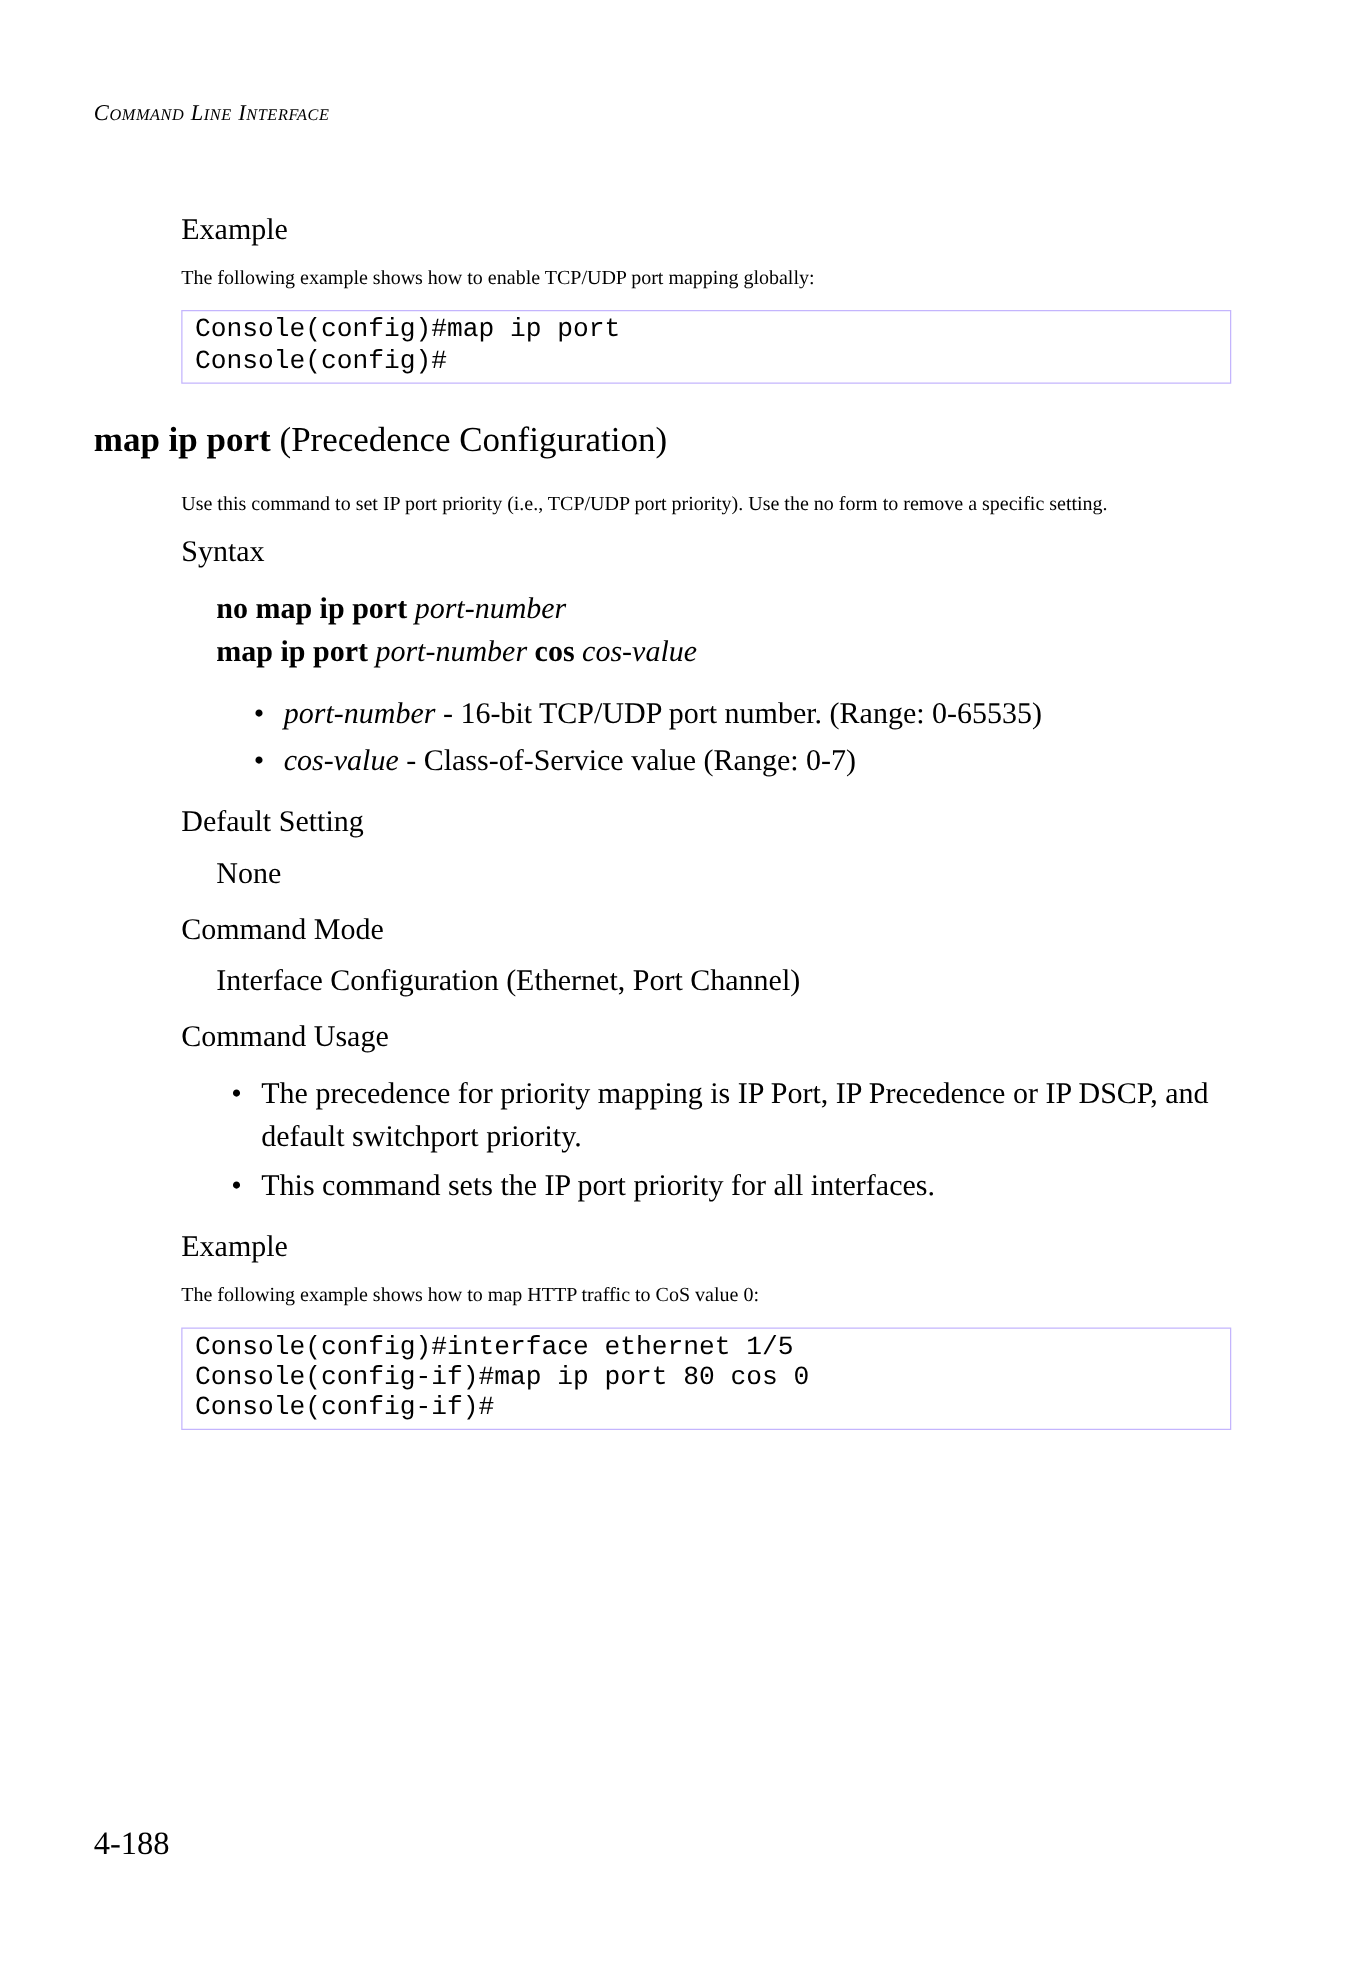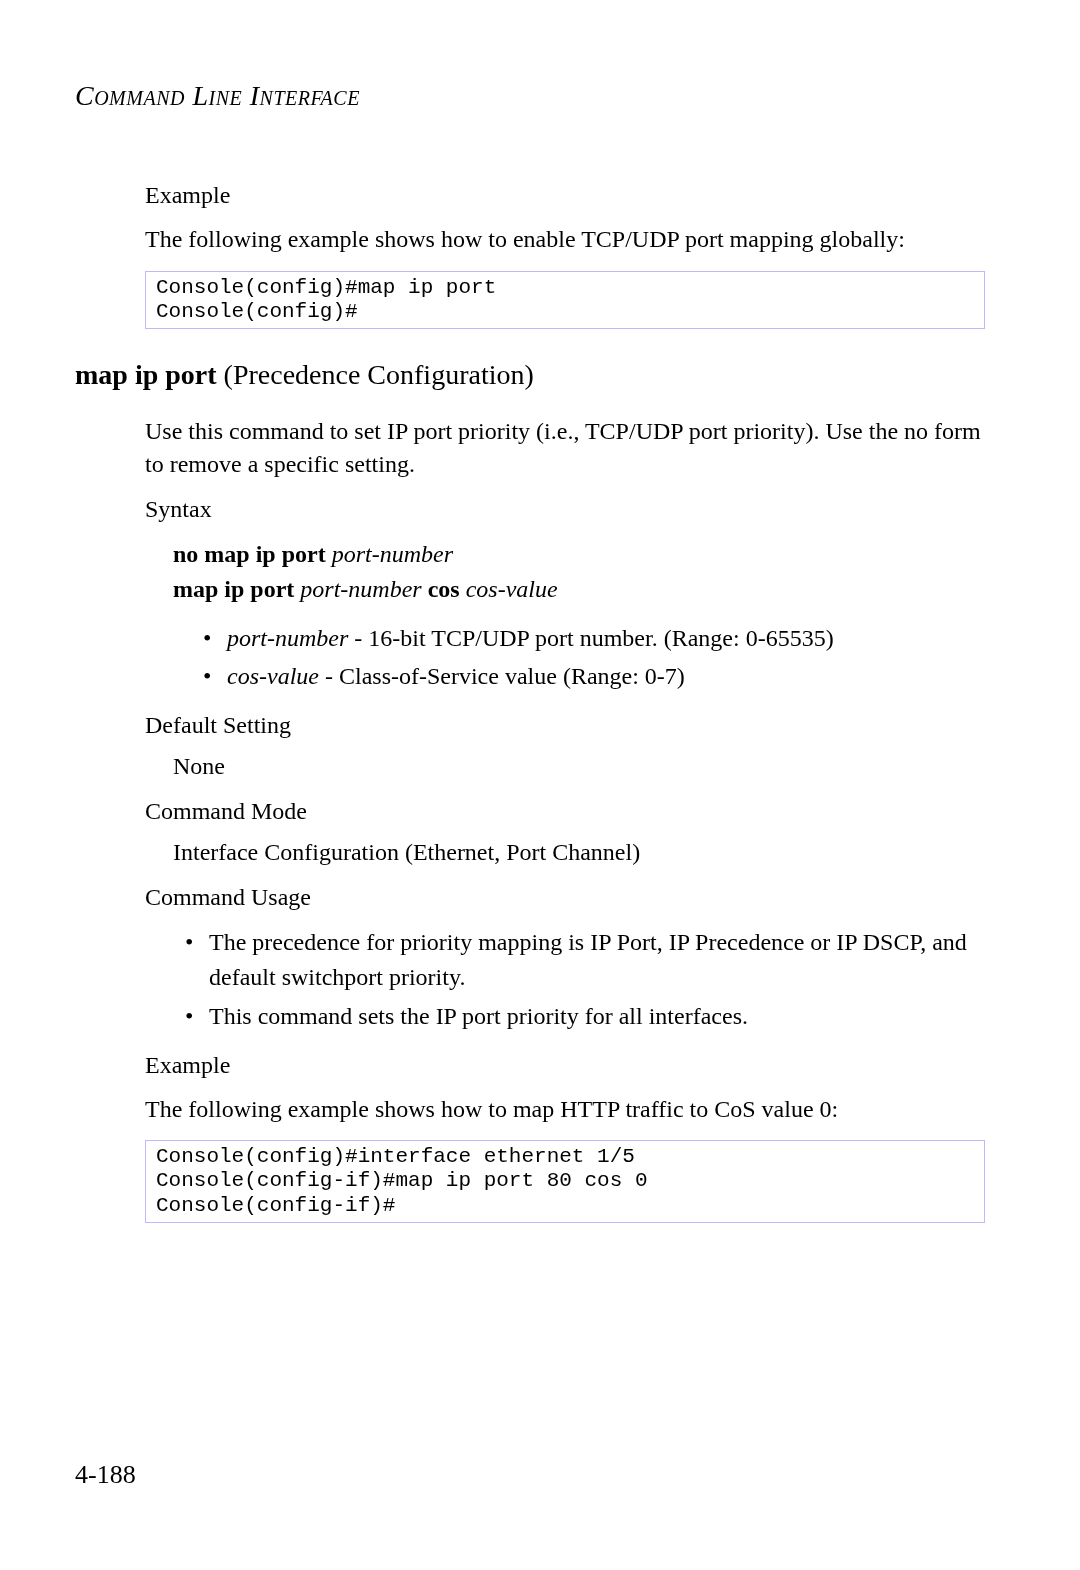--- a/index.html
+++ b/index.html
@@ -8,34 +8,34 @@
       background: #fff;
       color: #000;
       width: 1080px;
       height: 1570px;
       position: relative;
       padding: 80px 95px 0 75px;
     }
     .header {
       font-variant: small-caps;
       font-style: italic;
-      font-size: 28px;
+      font-size: 18px;
       letter-spacing: 0.5px;
       margin-bottom: 70px;
     }
     .content {
       margin-left: 70px;
     }
     .subhead {
       font-weight: normal;
       font-size: 24px;
       margin-bottom: 14px;
     }
     .para {
-      font-size: 24px;
+      font-size: 16px;
       line-height: 1.4;
       margin-bottom: 14px;
     }
     .codebox {
       border: 1px solid #c4b5fd;
       font-family: "Courier New", Courier, monospace;
       font-size: 21px;
       padding: 4px 10px;
       white-space: pre;
       margin-bottom: 30px;

